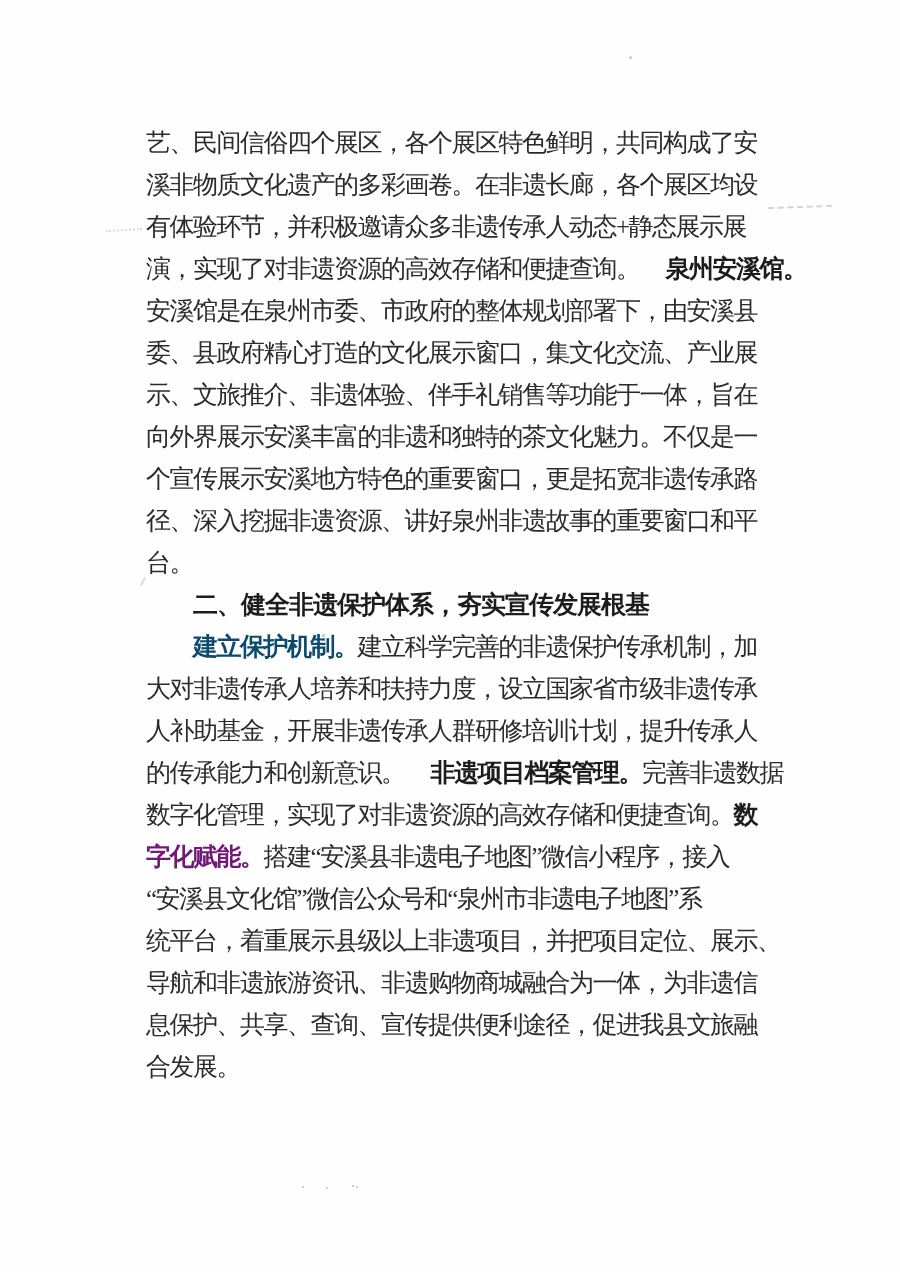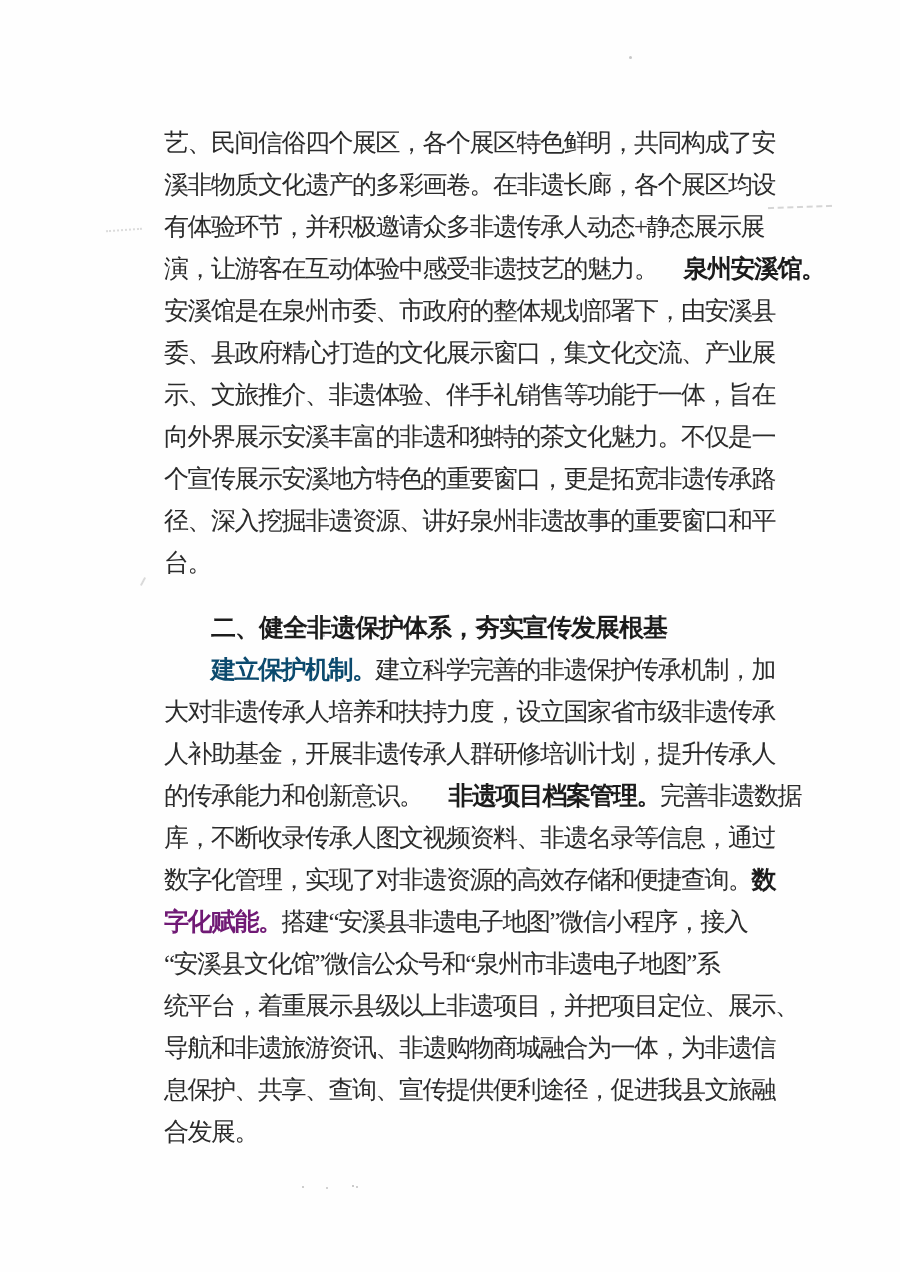--- a/index.html
+++ b/index.html
@@ -9,41 +9,40 @@
   }
   .page {
     position: relative;
     width: 900px;
     height: 1272px;
     background: #fefefe;
     overflow: hidden;
   }
   .text-block {
     position: absolute;
-    left: 164px;
+    left: 146px;
     top: 122px;
     width: 648px;
     font-family: "Liberation Serif", "DejaVu Serif", serif;
     font-size: 25px;
     letter-spacing: -1.5px;
   }
   .line {
     height: 42px;
     line-height: 42px;
     white-space: nowrap;
   }
   .line.indent {
     text-indent: 47px;
   }
   .line.heading {
     font-family: "DejaVu Sans", "Liberation Sans", sans-serif;
     font-weight: 700;
     font-size: 25px;
     letter-spacing: -1px;
-    margin-top: 23px;
   }
   .run-bold {
     font-weight: 700;
   }
   .run-normal {
     font-weight: 400;
   }
   
   .artifact {
     position: absolute;
@@ -115,34 +114,33 @@
   <div class="artifact artifact-smudge-right"></div>
   <div class="artifact artifact-noise-left"></div>
   <div class="artifact artifact-mark-heading"></div>
   <div class="artifact artifact-dot-mid"></div>
   <div class="artifact artifact-specks-bottom"></div>
 
   <div class="text-block" style="color: rgb(43, 43, 43);">
       <div class="line"><span class="run-normal">艺、民间信俗四个展区，各个展区特色鲜明，共同构成了安</span></div>
       <div class="line"><span class="run-normal">溪非物质文化遗产的多彩画卷。在非遗长廊，各个展区均设</span></div>
       <div class="line"><span class="run-normal">有体验环节，并积极邀请众多非遗传承人动态+静态展示展</span></div>
-      <div class="line"><span class="run-normal">演，让游客在互动体验中感受非遗技艺的魅力。</span><span class="run-bold" style="color: rgb(28, 28, 28); margin-left: 26px;">泉州安溪馆。</span></div>
+      <div class="line"><span class="run-normal">演，实现了对非遗资源的高效存储和便捷查询。</span><span class="run-bold" style="color: rgb(28, 28, 28); margin-left: 26px;">泉州安溪馆。</span></div>
       <div class="line"><span class="run-normal">安溪馆是在泉州市委、市政府的整体规划部署下，由安溪县</span></div>
       <div class="line"><span class="run-normal">委、县政府精心打造的文化展示窗口，集文化交流、产业展</span></div>
       <div class="line"><span class="run-normal">示、文旅推介、非遗体验、伴手礼销售等功能于一体，旨在</span></div>
       <div class="line"><span class="run-normal">向外界展示安溪丰富的非遗和独特的茶文化魅力。不仅是一</span></div>
       <div class="line"><span class="run-normal">个宣传展示安溪地方特色的重要窗口，更是拓宽非遗传承路</span></div>
       <div class="line"><span class="run-normal">径、深入挖掘非遗资源、讲好泉州非遗故事的重要窗口和平</span></div>
       <div class="line"><span class="run-normal">台。</span></div>
       <div class="line indent heading"><span class="run-bold" style="color: rgb(28, 28, 28);">二、健全非遗保护体系，夯实宣传发展根基</span></div>
       <div class="line indent"><span class="run-bold" style="color: #0c4a6e;">建立保护机制。</span><span class="run-normal">建立科学完善的非遗保护传承机制，加</span></div>
       <div class="line"><span class="run-normal">大对非遗传承人培养和扶持力度，设立国家省市级非遗传承</span></div>
       <div class="line"><span class="run-normal">人补助基金，开展非遗传承人群研修培训计划，提升传承人</span></div>
       <div class="line"><span class="run-normal">的传承能力和创新意识。</span><span class="run-bold" style="color: rgb(28, 28, 28); margin-left: 26px;">非遗项目档案管理。</span><span class="run-normal">完善非遗数据</span></div>
-      <div class="line"><span class="run-normal">库，不断收录传承人图文视频资料、非遗名录等信息，通过</span></div>
       <div class="line"><span class="run-normal">数字化管理，实现了对非遗资源的高效存储和便捷查询。</span><span class="run-bold" style="color: rgb(28, 28, 28);">数</span></div>
       <div class="line"><span class="run-bold" style="color: #701a75;">字化赋能。</span><span class="run-normal">搭建“安溪县非遗电子地图”微信小程序，接入</span></div>
       <div class="line"><span class="run-normal">“安溪县文化馆”微信公众号和“泉州市非遗电子地图”系</span></div>
       <div class="line"><span class="run-normal">统平台，着重展示县级以上非遗项目，并把项目定位、展示、</span></div>
       <div class="line"><span class="run-normal">导航和非遗旅游资讯、非遗购物商城融合为一体，为非遗信</span></div>
       <div class="line"><span class="run-normal">息保护、共享、查询、宣传提供便利途径，促进我县文旅融</span></div>
       <div class="line"><span class="run-normal">合发展。</span></div>
     </div>
 </div>
 

